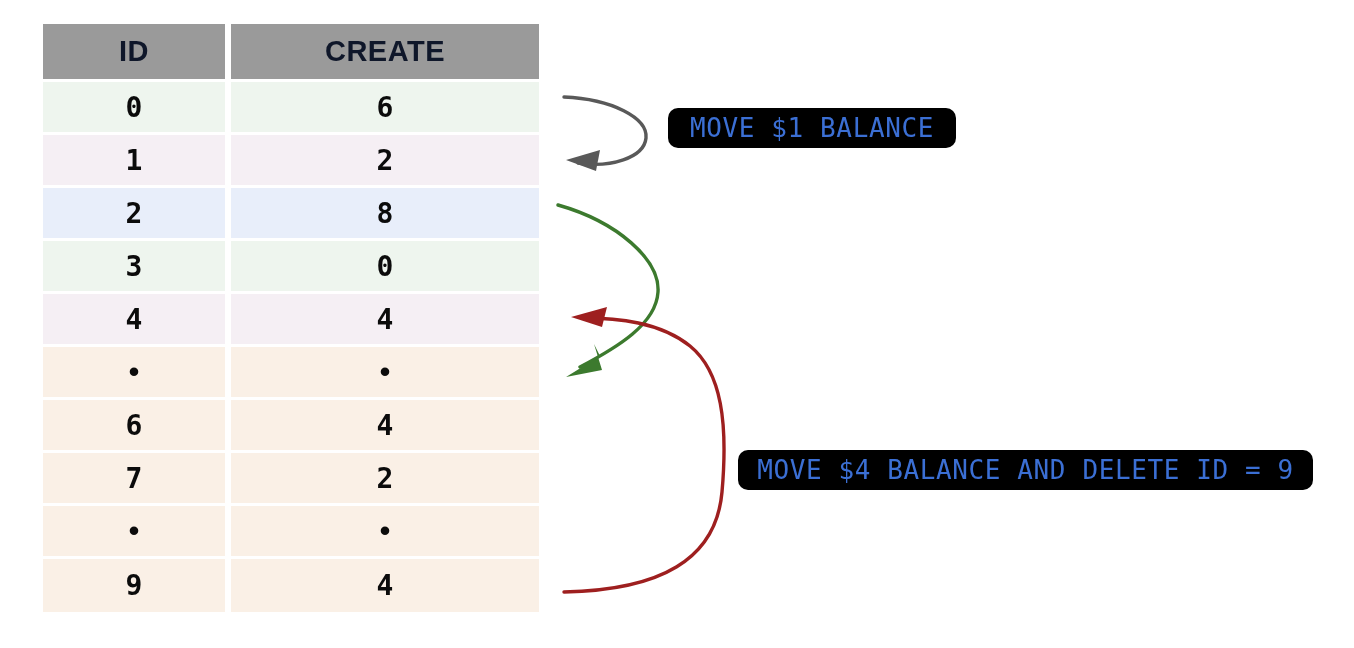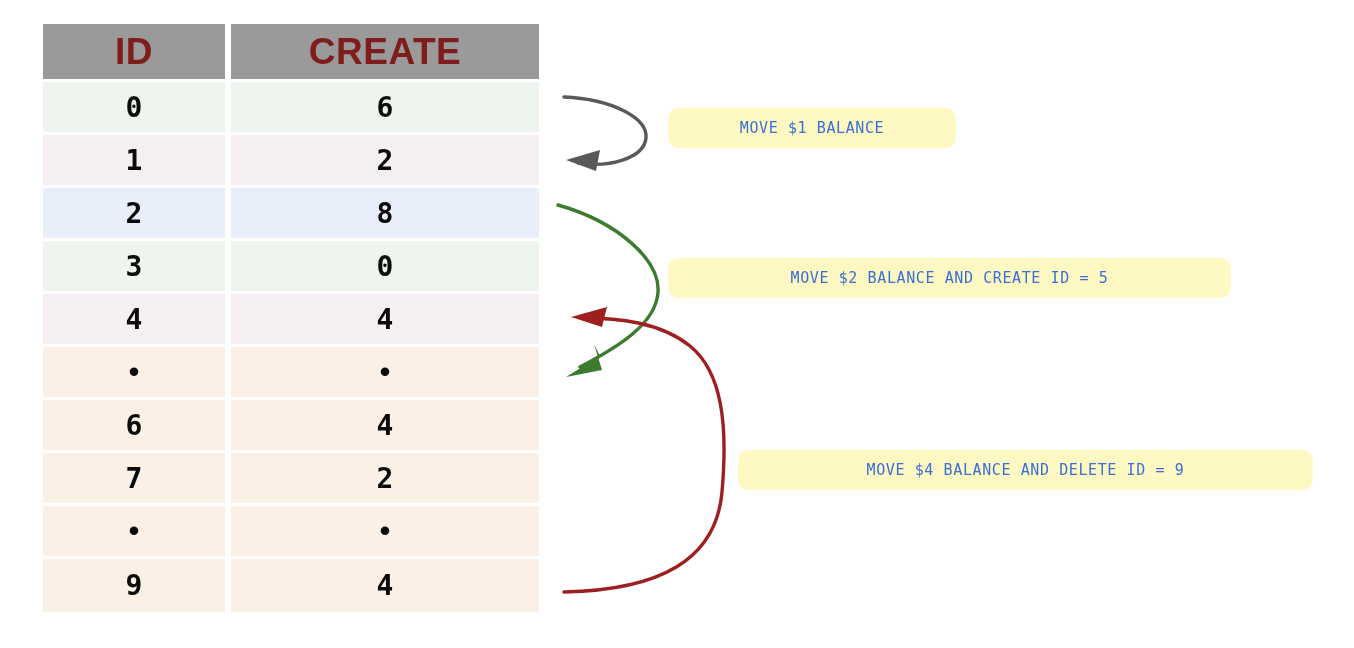--- a/index.html
+++ b/index.html
@@ -30,24 +30,24 @@
   }
   #balance-table th:last-child,#balance-table td:last-child{border-right:none;}
   #balance-table tr:last-child td{border-bottom:none;}
 
   .col-id{width:182px;}
   .col-balance{width:308px;}
 
   thead th{
     height:55px;
     background:#9a9a9a;
-    color:#7f1d1d;
+    color:#0f172a;
     font-family:"Liberation Sans",sans-serif;
     font-weight:bold;
-    font-size:37px;
+    font-size:29px;
     letter-spacing:0.5px;
   }
 
   tbody td{
     font-family:"DejaVu Sans Mono","Liberation Mono",monospace;
     font-weight:bold;
     font-size:28px;
     color:#0b0b0b;
   }
   tbody td.dot{
@@ -57,24 +57,24 @@
   }
 
   .bg-green {background:#eef5ee;}
   .bg-pink  {background:#f5eff4;}
   .bg-blue  {background:#e8eefa;}
   .bg-cream {background:#faf0e6;}
 
   
   .pill{
     position:absolute;
-    background:#fef9c3;
+    background:#000000;
     color:#3b6fd4;
     font-family:"DejaVu Sans Mono","Liberation Mono",monospace;
-    font-size:15px;
+    font-size:26px;
     letter-spacing:0.6px;
     white-space:nowrap;
     border-radius:10px;
     display:flex;
     align-items:center;
     justify-content:center;
     box-sizing:border-box;
   }
   #pill-1{left:668px;top:108px;width:288px;height:40px;}
   #pill-2{left:668px;top:258px;width:563px;height:40px;}
@@ -138,23 +138,20 @@
         <tr>
           <td class="col-id bg-cream">9</td>
           <td class="col-balance bg-cream">4</td>
         </tr>
       </tbody>
   </table>
 
   <div class="pill" id="pill-1">
     <span>MOVE $1 BALANCE</span>
   </div>
-  <div class="pill" id="pill-2">
-    <span>MOVE $2 BALANCE AND CREATE ID = 5</span>
-  </div>
   <div class="pill" id="pill-3">
     <span>MOVE $4 BALANCE AND DELETE ID = 9</span>
   </div>
 
   <svg id="arrow-layer" width="1354" height="648" viewBox="0 0 1354 648">
 
     <g>
       <path id="gray-path" fill="none" stroke-width="3.4" stroke-linecap="round" d="M 564 97 C 612 99 648 118 646 138 C 644 158 610 168 578 163" stroke="#595959"></path>
       <path id="gray-head" stroke="none" d="M 566 160 L 600 150 L 596 171 Z" fill="#595959"></path>
     </g>

